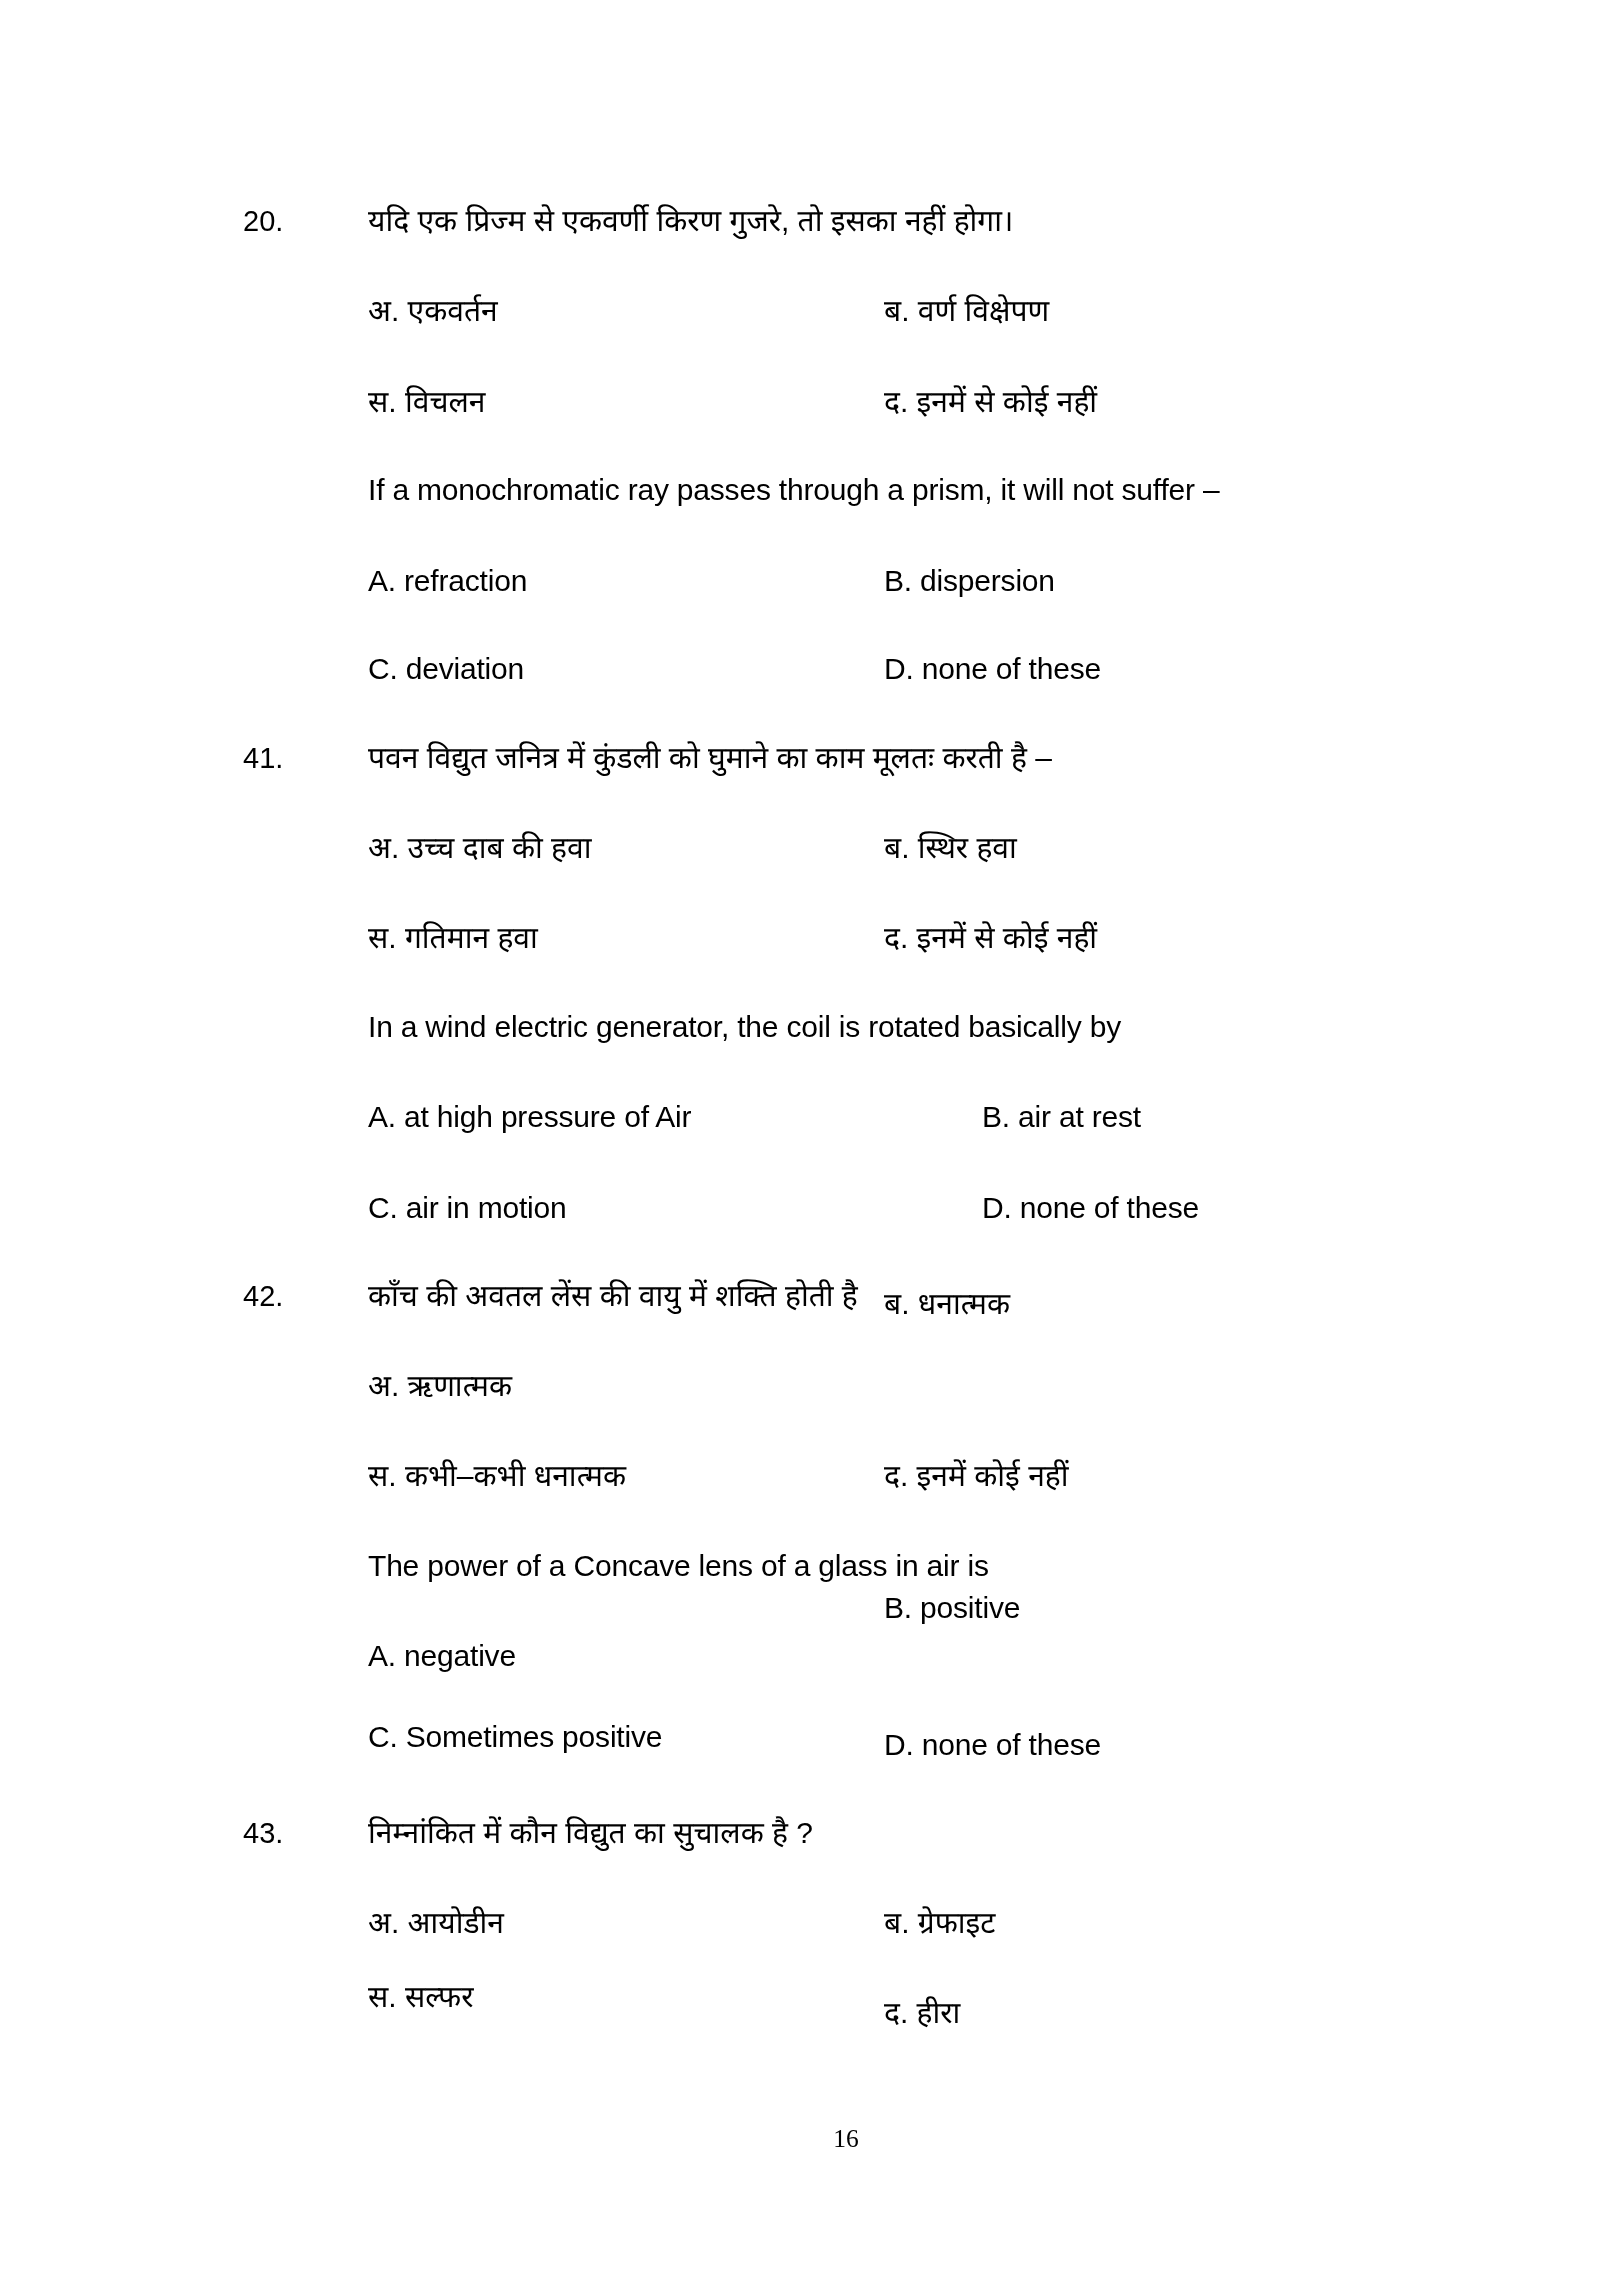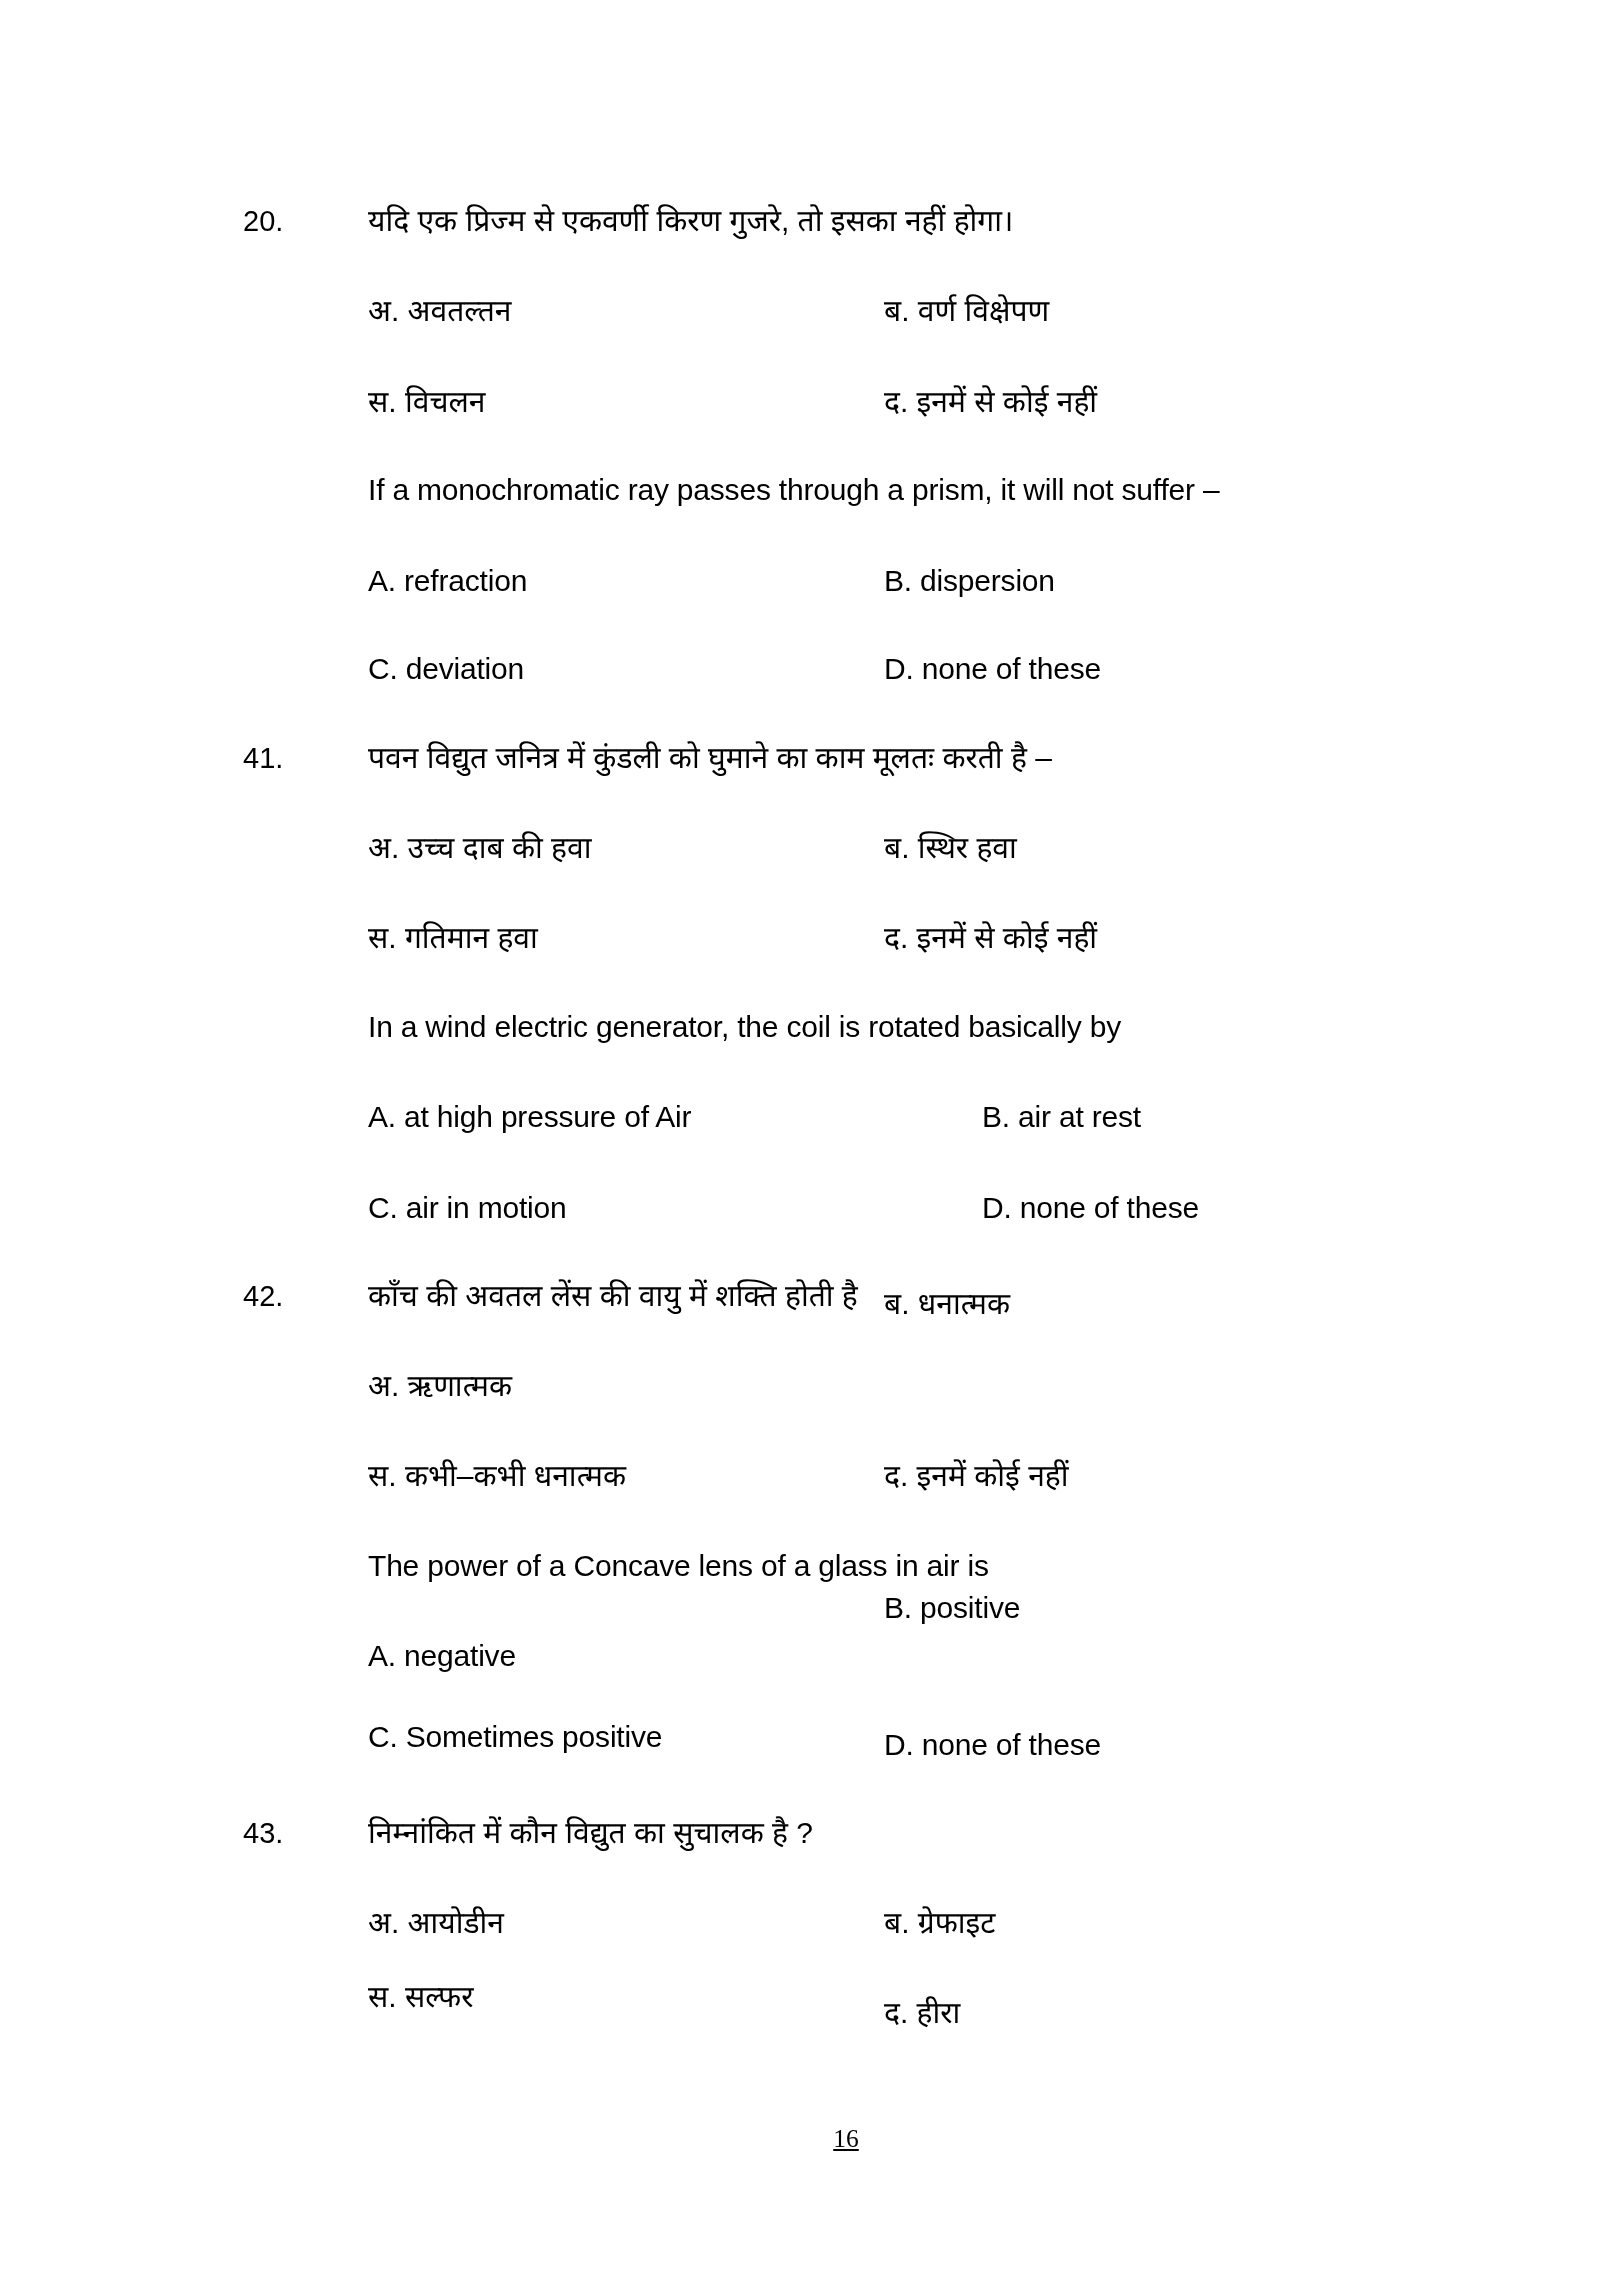--- a/index.html
+++ b/index.html
@@ -14,30 +14,30 @@
   }
   .qnum { left: 243px; font-size: 29px; }
   .hi { font-family: Liberation Sans, sans-serif; font-size: 30px; }
   .en { font-size: 30px; letter-spacing: -0.2px; }
   .col-l { left: 368px; }
   .col-r { left: 884px; }
   .col-r-wide { left: 982px; }
   .page-num {
     position: absolute; left: 846px; top: 2139px;
     transform: translate(-50%, -50%);
-    font-family: "Liberation Serif", "DejaVu Serif", serif; font-size: 25.5px; text-decoration: underline;
+    font-family: "Liberation Serif", "DejaVu Serif", serif; font-size: 25.5px;
   }
 </style>
 </head>
 <body>
 
 <div>
   <div class="line qnum" style="top:221px">20.</div>
   <div class="line hi col-l" style="top:221px">यदि एक प्रिज्म से एकवर्णी किरण गुजरे, तो इसका नहीं होगा।</div>
-  <div class="line hi col-l" style="top:311px">अ. अवतल्तन</div>
+  <div class="line hi col-l" style="top:311px">अ. एकवर्तन</div>
   <div class="line hi col-r" style="top:311px">ब. वर्ण विक्षेपण</div>
   <div class="line hi col-l" style="top:402px">स. विचलन</div>
   <div class="line hi col-r" style="top:402px">द. इनमें से कोई नहीं</div>
   <div class="line en col-l" style="top:490px">If a monochromatic ray passes through a prism, it will not suffer –</div>
   <div class="line en col-l" style="top:581px">A. refraction</div>
   <div class="line en col-r" style="top:581px">B. dispersion</div>
   <div class="line en col-l" style="top:669px">C. deviation</div>
   <div class="line en col-r" style="top:669px">D. none of these</div>
 </div>
 

